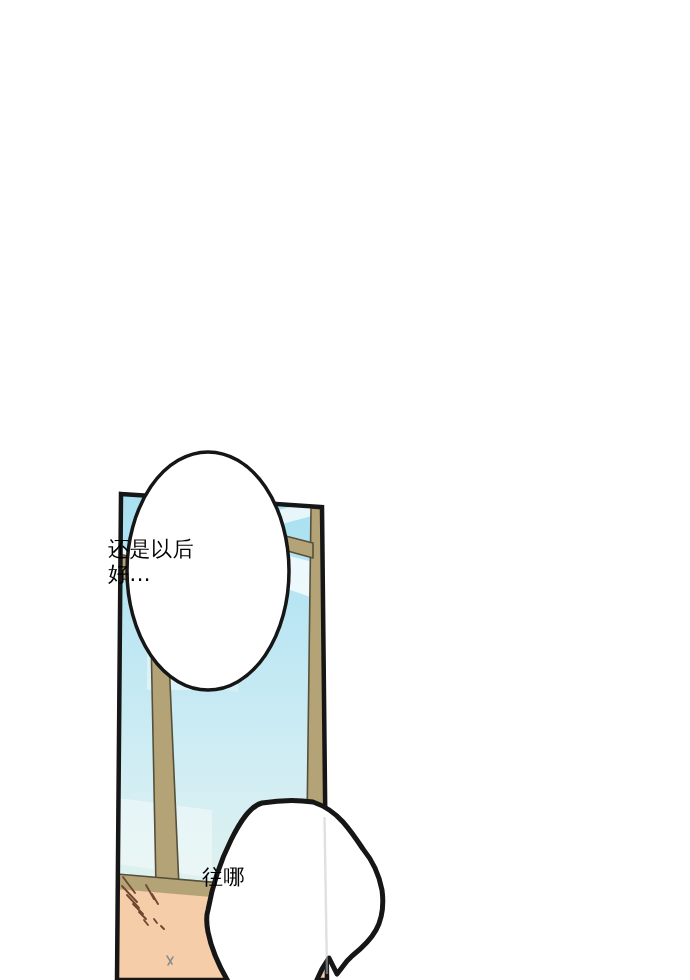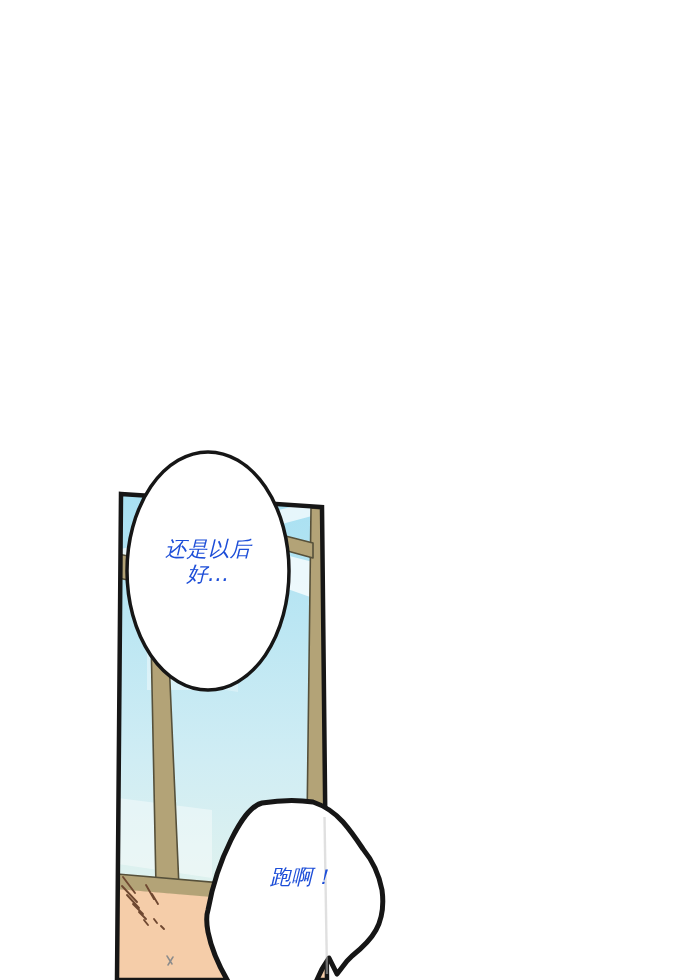--- a/index.html
+++ b/index.html
@@ -6,27 +6,25 @@
   body {
     width: 690px; height: 980px;
     background: #ffffff;
     position: relative;
     overflow: hidden;
     font-family: "DejaVu Sans", sans-serif;
   }
   #artwork { position: absolute; left: 0; top: 0; }
   .bubble-text {
     position: absolute;
-    text-align: center;
     font-size: 21px;
     line-height: 25px;
     letter-spacing: 0.5px;
-    color: #1d4ed8;
+    color: #000000;
     white-space: nowrap;
-    font-style: italic;
   }
   .bubble-text span { display: block; }
   #bubble-top-text   { left: 108px; top: 537px; width: 200px; }
   #bubble-bottom-text{ left: 202px; top: 865px; width: 200px; }
 </style>
 </head>
 <body>
 
 <svg id="artwork" width="690" height="980" viewBox="0 0 690 980">
   <defs>
@@ -97,14 +95,14 @@
     <line x1="324.5" y1="817" x2="327" y2="974" stroke-width="2.4" opacity="0.5" stroke="#c2c2c2"></line>
   </g>
 </svg>
 
 <div id="bubble-top-text" class="bubble-text">
   <span>还是以后</span>
   <span>好...</span>
 </div>
 
 <div id="bubble-bottom-text" class="bubble-text">
-  <span>跑啊！</span>
+  <span>往哪</span>
 </div>
 
 </body></html>

